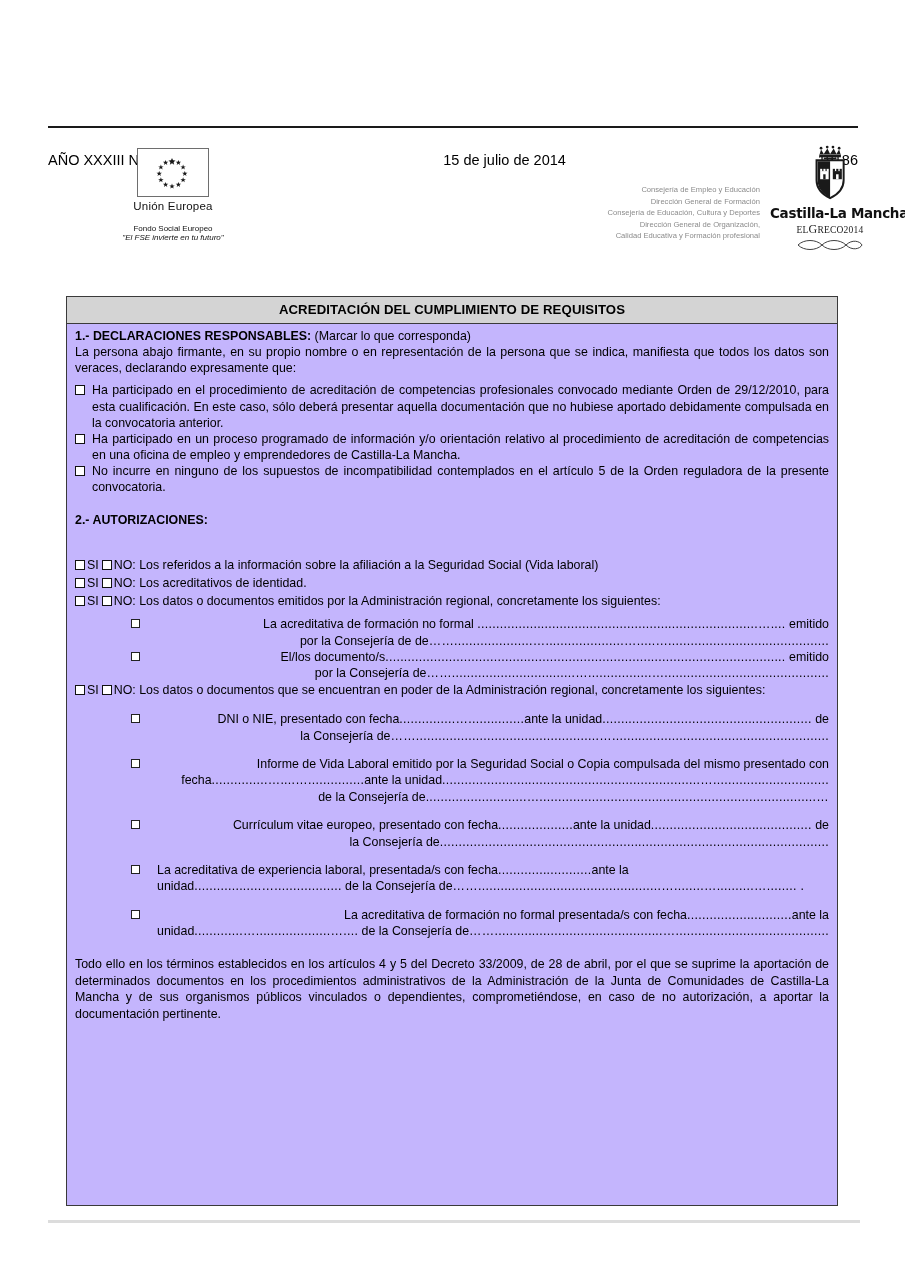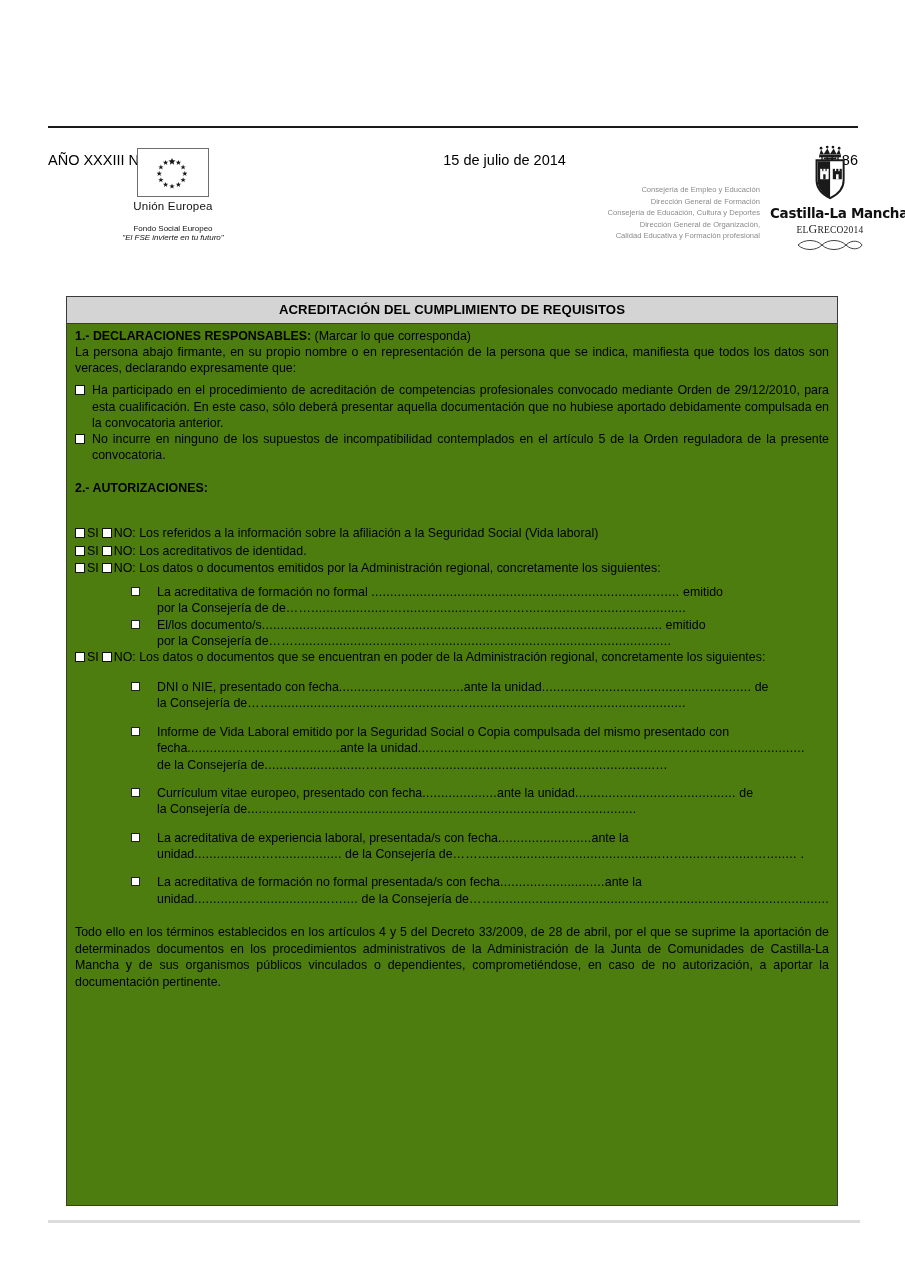--- a/index.html
+++ b/index.html
@@ -124,21 +124,21 @@
 
   
   .form-frame {
     position: absolute;
     left: 66px;
     top: 296px;
     width: 772px;
     height: 910px;
     border: 1.2px solid #3a3a3a;
     box-sizing: border-box;
-    background: #4d7c0f;
+    background: #c4b5fd;
   }
   .form-title {
     background: #d4d4d4;
     border-bottom: 1.2px solid #3a3a3a;
     text-align: center;
     font-weight: bold;
     font-size: 13.2px;
     padding: 5px 0 6px 0;
     letter-spacing: .1px;
   }
@@ -196,21 +196,21 @@
     line-height: 1.42;
     white-space: nowrap;
   }
   .sino-row .lbl { margin: 0 3px 0 0; }
   .sino-wrap { white-space: normal; }
 
   
   .sub-item {
     position: relative;
     padding-left: 82px;
-    text-align: left;
+    text-align: right;
     line-height: 1.32;
   }
   .sub-item > .cb-thin {
     position: absolute;
     left: 56px;
     top: 3px;
   }
   .sub-item.justify { text-align: justify; }
   .dots { letter-spacing: .3px; }
 
@@ -333,20 +333,23 @@
     </div>
 
     <div class="just">La persona abajo firmante, en su propio nombre o en representación de la persona que se indica, manifiesta que todos los datos son veraces, declarando expresamente que:</div>
 
     <div class="row-gap-sm"></div>
 
     <div class="decl">
       <span class="cb"></span><span>Ha participado en el procedimiento de acreditación de competencias profesionales convocado  mediante Orden de 29/12/2010, para esta cualificación. En este caso, sólo deberá presentar aquella documentación que no hubiese aportado debidamente compulsada en la convocatoria anterior.</span>
     </div>
     <div class="decl">
+      <span class="cb"></span><span>Ha participado en un proceso programado de información y/o orientación relativo al procedimiento de acreditación de competencias en una oficina de empleo y emprendedores de Castilla-La Mancha.</span>
+    </div>
+    <div class="decl">
       <span class="cb"></span><span>No incurre en ninguno de los supuestos de incompatibilidad contemplados en el artículo 5 de la Orden reguladora de la presente convocatoria.</span>
     </div>
 
     <div class="row-gap-lg"></div>
 
     <div class="b">2.- AUTORIZACIONES:</div>
 
     <div class="row-gap-md"></div>
 
 

